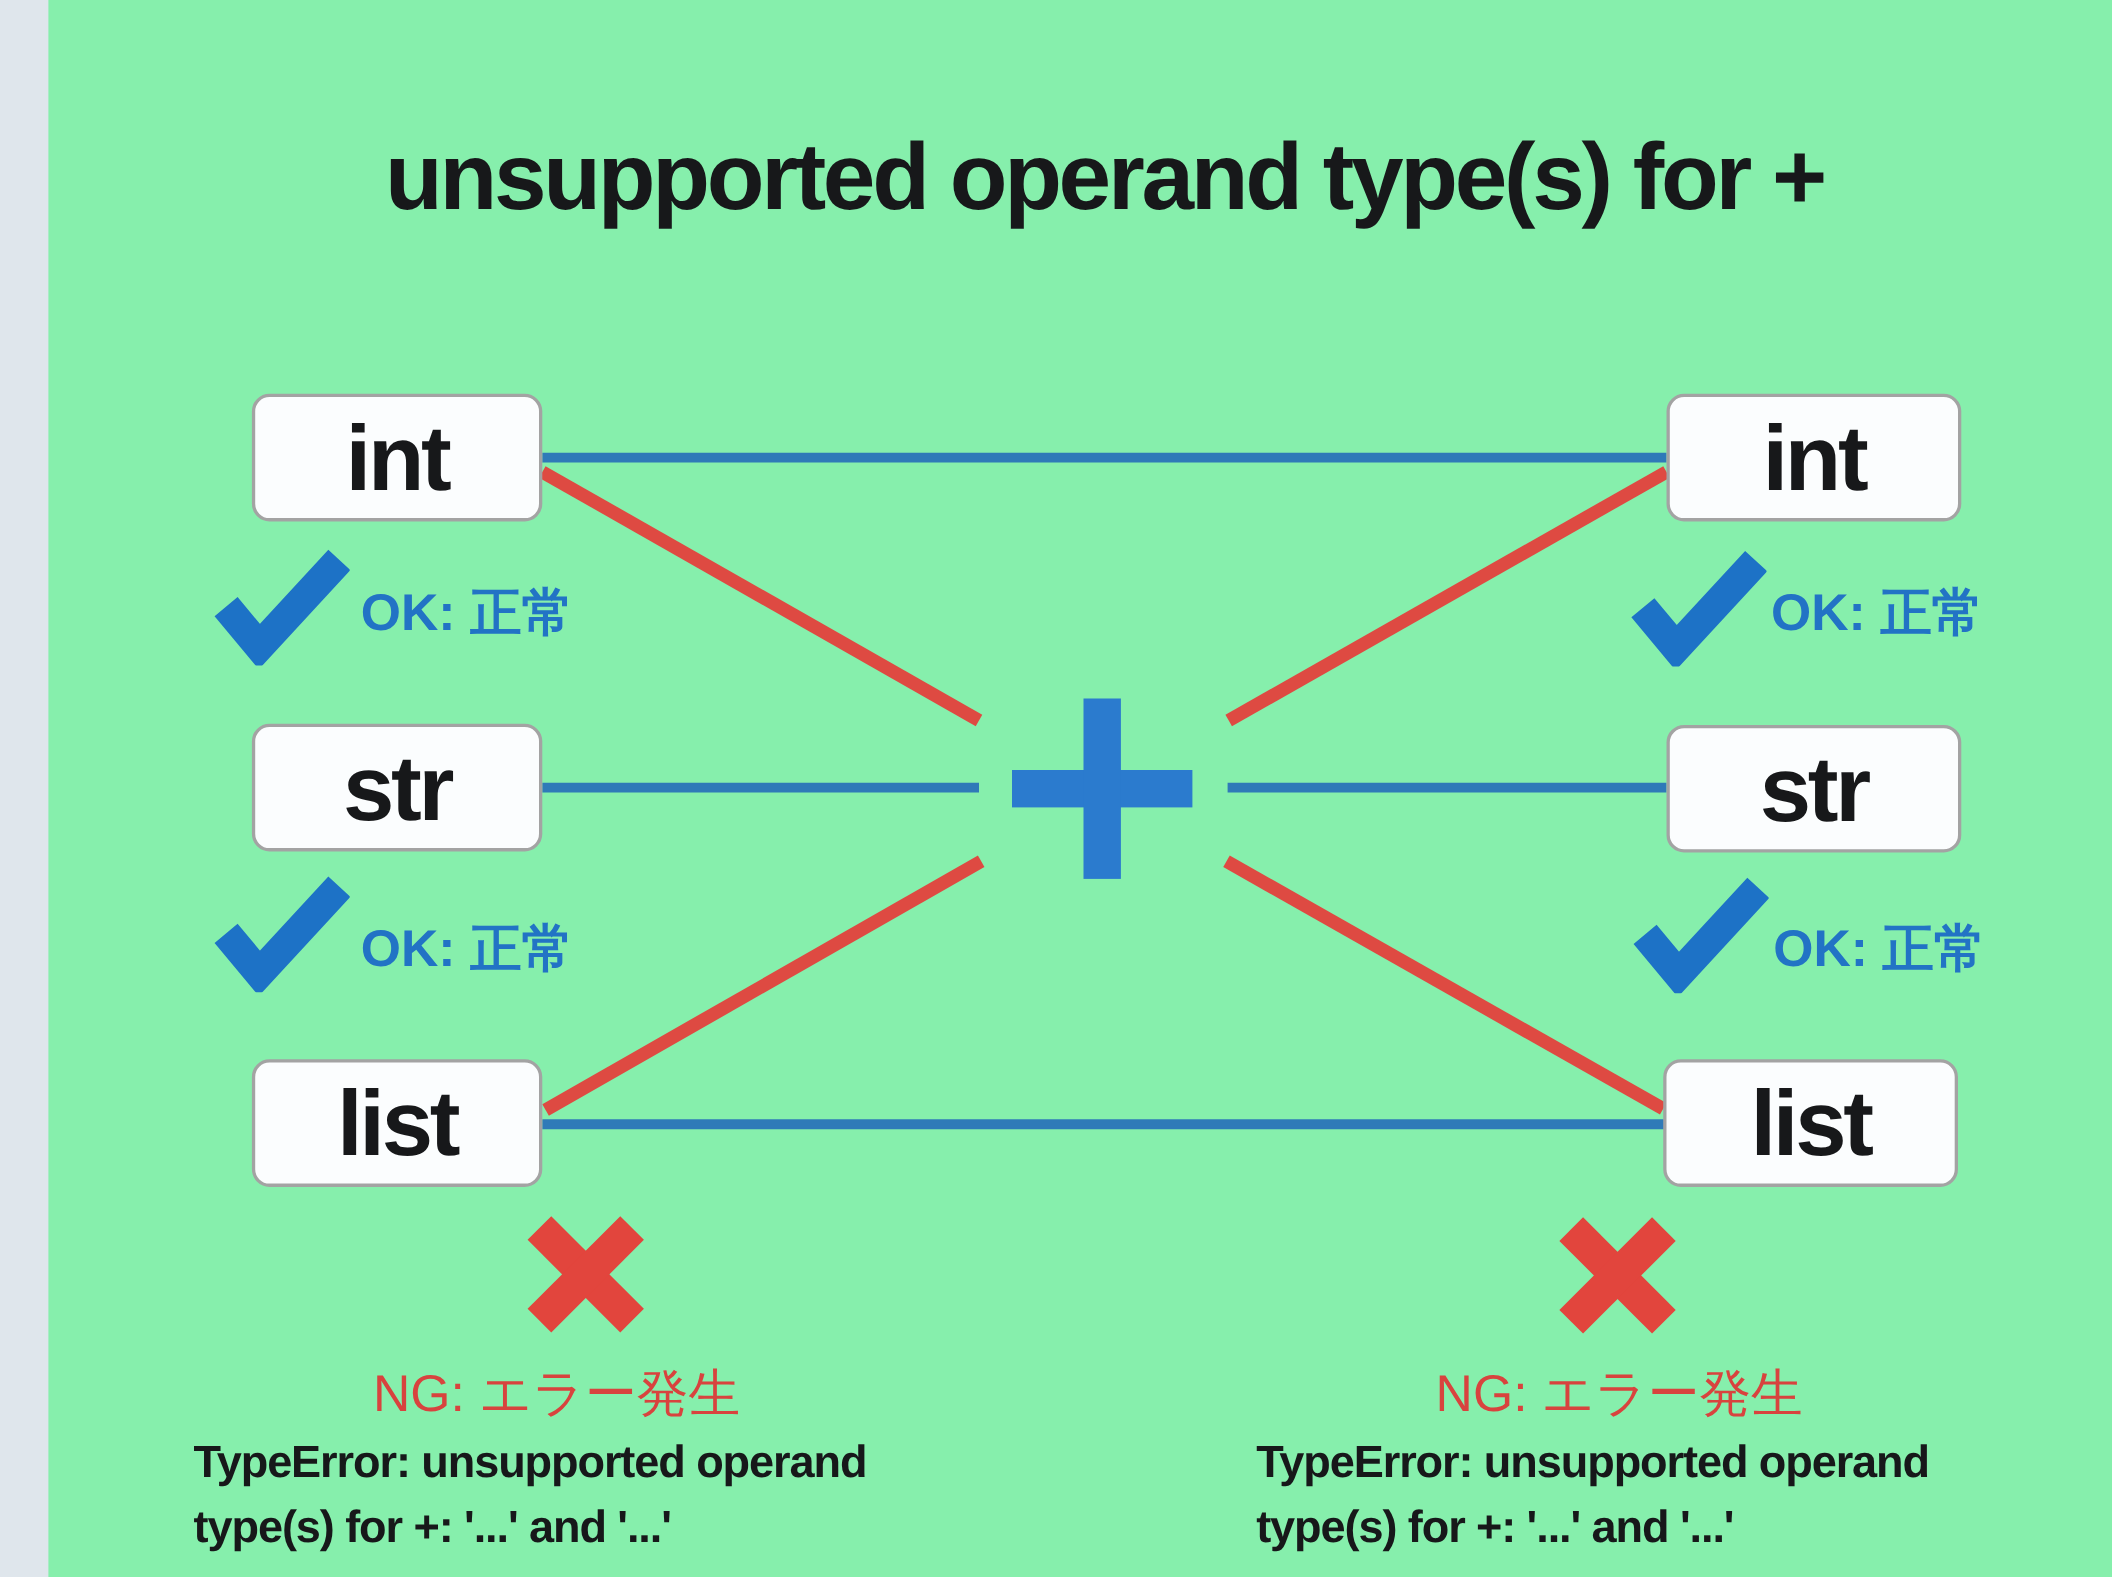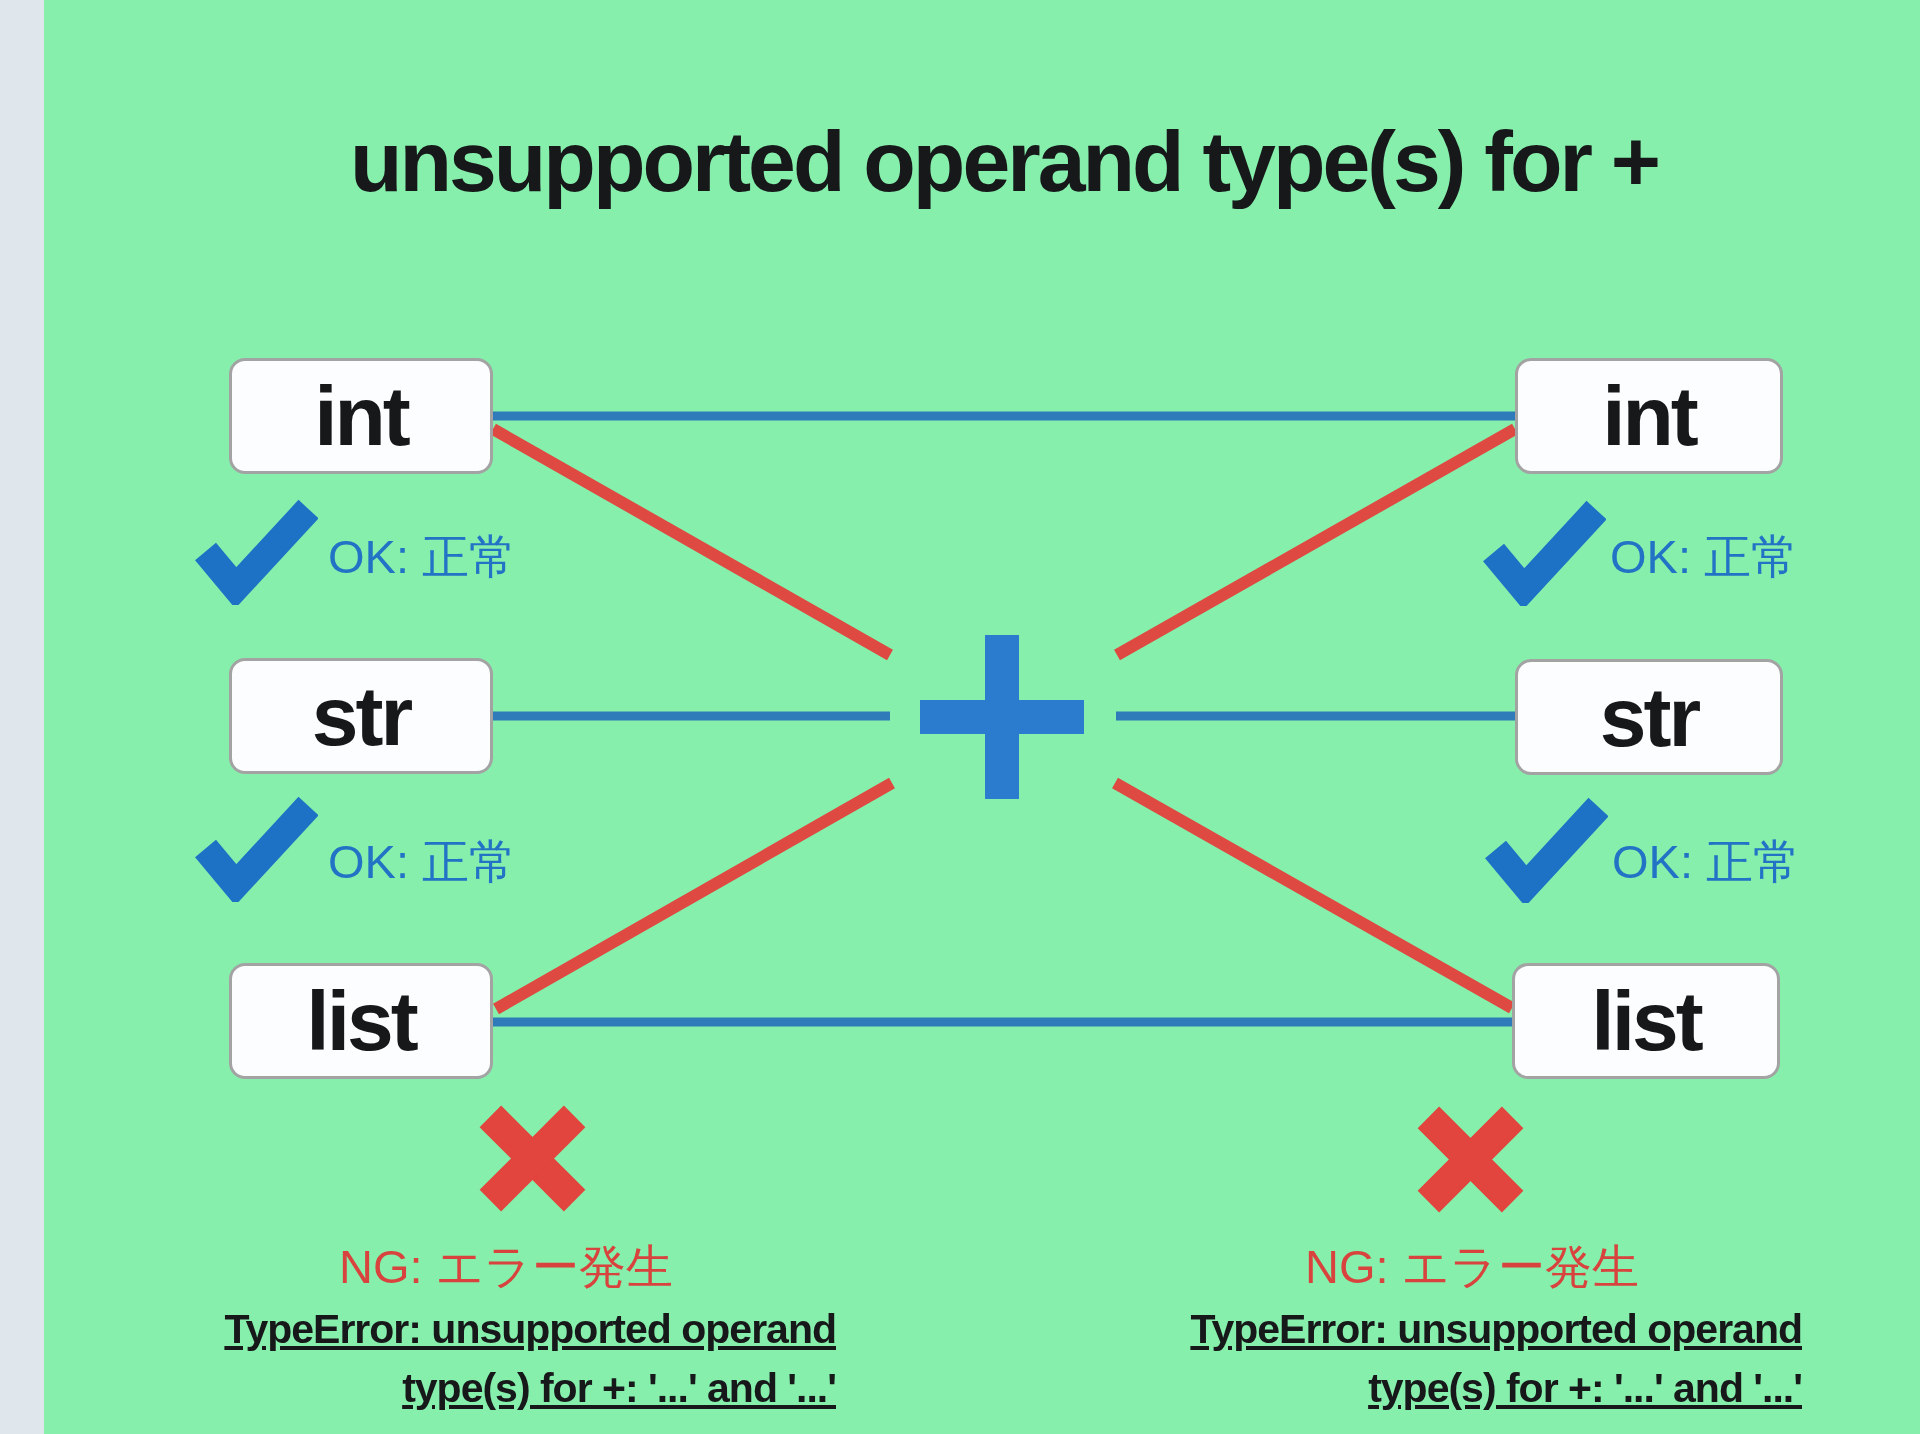--- a/index.html
+++ b/index.html
@@ -88,21 +88,21 @@
 
   .check-icon { position: absolute; width: 124px; height: 106px; }
   .check-l-int { left: 150px;  top: 499px; }
   .check-l-str { left: 150px;  top: 796px; }
   .check-r-int { left: 1438px; top: 500px; }
   .check-r-str { left: 1440px; top: 797px; }
 
   .ok-label {
     position: absolute;
     font-size: 47px;
-    font-weight: 400;
+    font-weight: 700;
     color: #2273c5;
     white-space: nowrap;
   }
   .ok-l-int { left: 284px;  top: 526px; }
   .ok-l-str { left: 284px;  top: 831px; }
   .ok-r-int { left: 1566px; top: 526px; }
   .ok-r-str { left: 1568px; top: 831px; }
 
   .x-icon { position: absolute; width: 117px; height: 117px; }
   .x-left  { left: 430px;  top: 1100px; }
@@ -116,27 +116,26 @@
     font-weight: 400;
     color: #d8433e;
     white-space: nowrap;
   }
   .ng-left  { left: 202px;  top: 1236px; }
   .ng-right { left: 1168px; top: 1236px; }
 
   .error-block {
     position: absolute;
     width: 660px;
-    text-align: right;
+    text-align: left;
     font-size: 41px;
     font-weight: 700;
     line-height: 1.45;
     letter-spacing: -1px;
     color: #17181a;
-    text-decoration: underline;
   }
   .error-left  { left: 132px;  top: 1300px; }
   .error-right { left: 1098px; top: 1300px; }
 </style>
 </head>
 <body>
 
 <div class="canvas">
 
   <div class="title">unsupported operand type(s) for +</div>

